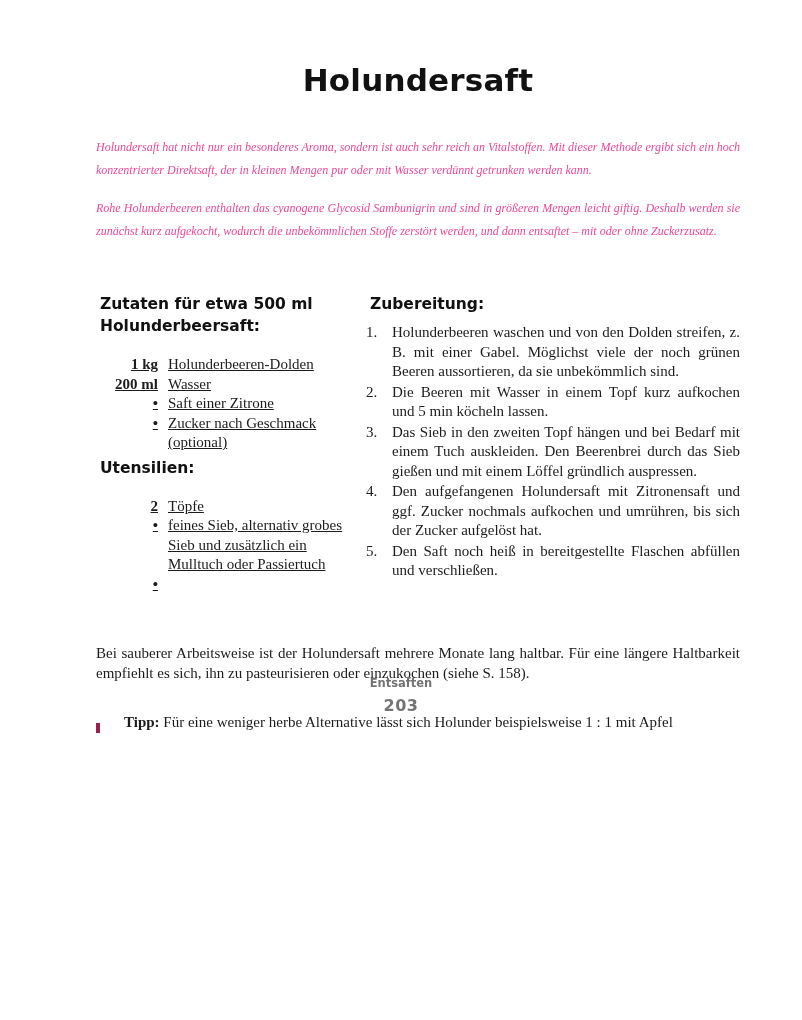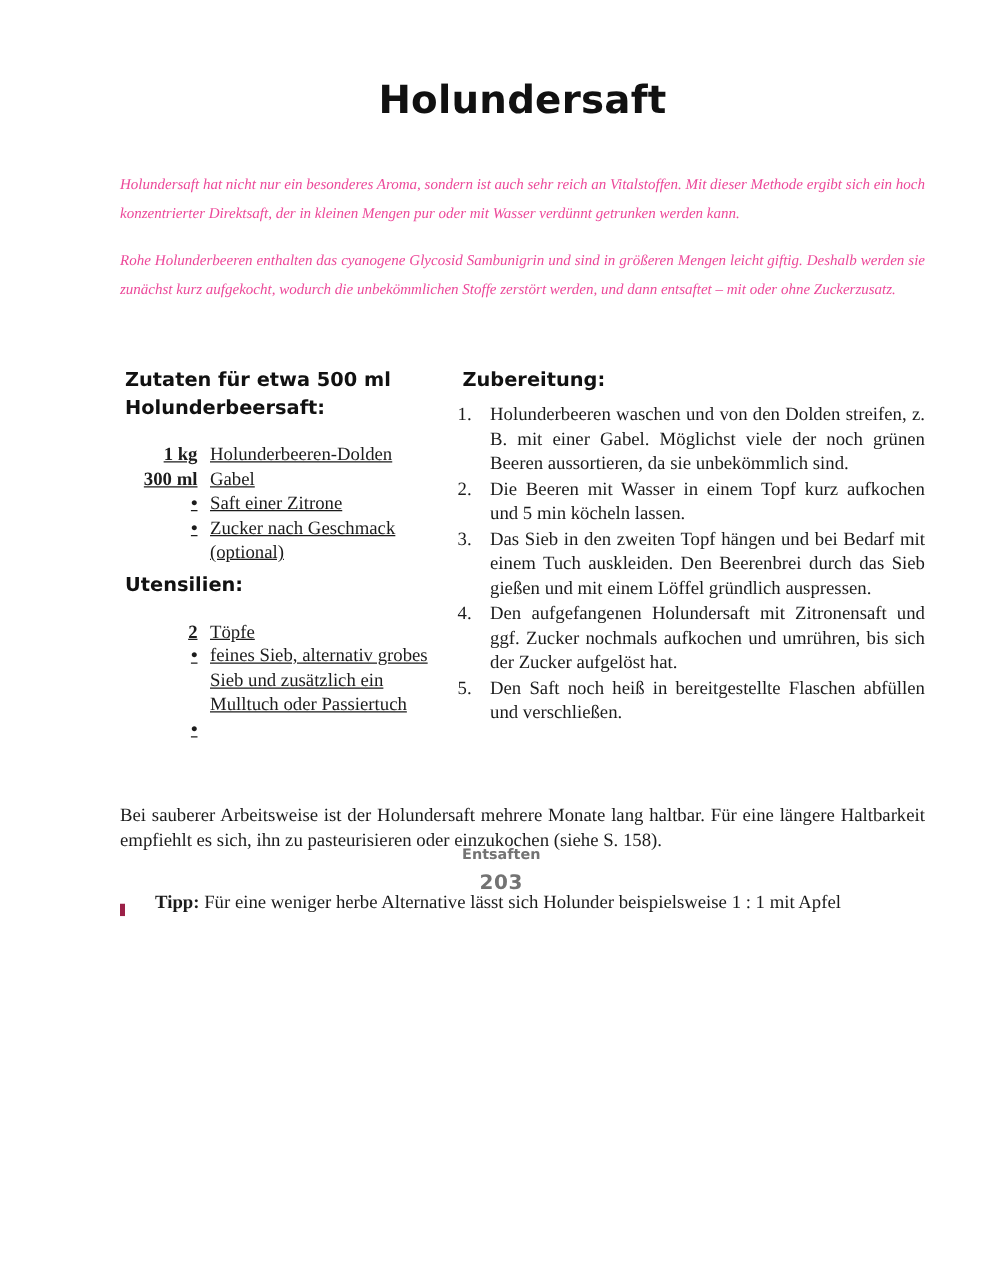--- a/index.html
+++ b/index.html
@@ -151,22 +151,22 @@
 
     <div class="col-left">
       <h2 class="sec-heading">Zutaten für etwa 500 ml Holunderbeersaft:</h2>
 
       <div class="ing-list">
         <div class="ing-row">
           <span class="ing-qty">1 kg</span>
           <span class="ing-text">Holunderbeeren-Dolden</span>
         </div>
         <div class="ing-row">
-          <span class="ing-qty">300 ml</span>
-          <span class="ing-text">Gabel</span>
+          <span class="ing-qty">200 ml</span>
+          <span class="ing-text">Wasser</span>
         </div>
         <div class="ing-row">
           <span class="ing-qty">•</span>
           <span class="ing-text">Saft einer Zitrone</span>
         </div>
         <div class="ing-row">
           <span class="ing-qty">•</span>
           <span class="ing-text">Zucker nach Geschmack (optional)</span>
         </div>
       </div>

